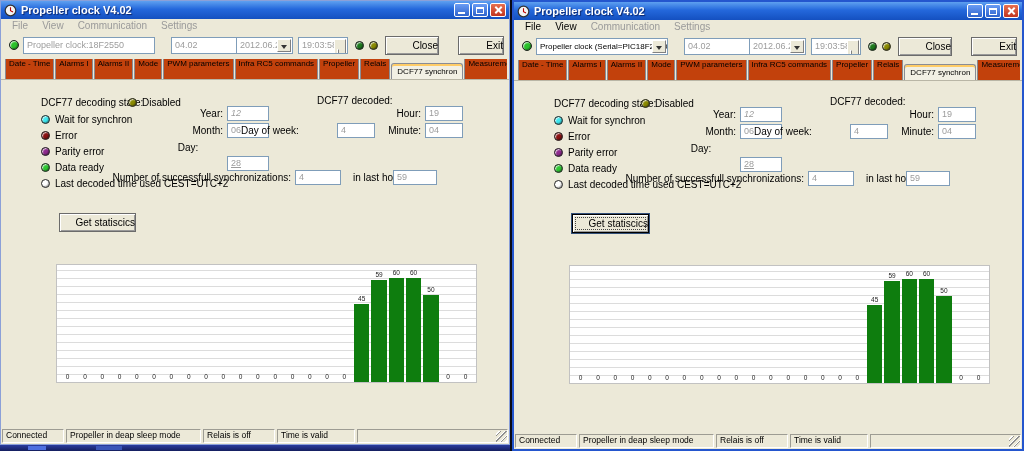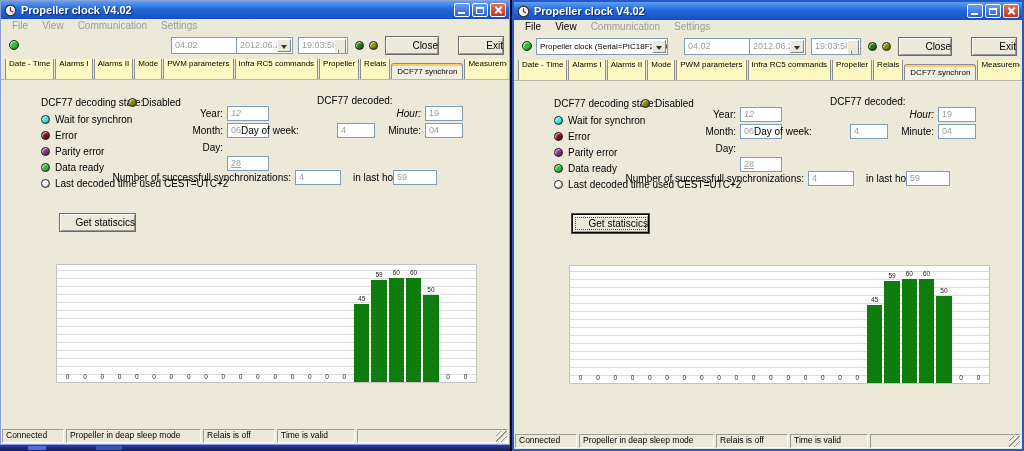--- a/index.html
+++ b/index.html
@@ -62,37 +62,37 @@
   .led-a{left:354px;top:9px;} .led-b{left:368px;top:9px;}
   .btn{position:absolute;background:#ECE9D8;border:1px solid #6b6b6b;text-align:right;
     font-size:10px;box-shadow:inset 1px 1px 0 #fff,inset -1px -1px 0 #999;cursor:default;}
   .close-btn{left:384px;top:4px;width:54px;height:19px;line-height:17px;}
   .exit-btn{left:457px;top:4px;width:46px;height:19px;line-height:17px;}
 
   
   .tabrow{position:absolute;left:4px;right:2px;top:58px;height:20px;display:flex;
     align-items:flex-end;white-space:nowrap;overflow:hidden;z-index:2;}
   .tab{font-size:8px;padding:18px 3px;border:1px solid #898C95;border-bottom:none;
-    border-radius:3px 3px 0 0;background:#fef9c3;margin-right:1px;position:relative;top:7px;}
+    border-radius:3px 3px 0 0;background:#c2410c;margin-right:1px;position:relative;top:7px;}
   .tab.active{padding:3px 5px;top:0;background:#F2F0E4;z-index:3;
     box-shadow:inset 0 2px 0 #FFCC66;}
 
   
   .page{position:absolute;left:0;right:0;top:78px;bottom:16px;background:#ECE9D8;
     border-top:1px solid #b9b6a6;}
   .lbl{position:absolute;font-size:10px;white-space:nowrap;}
   .fld{position:absolute;width:42px;height:15px;border:1px solid #7F9DB9;background:#fff;
     color:#9C9C9C;font-size:9px;line-height:13px;padding-left:3px;}
   .l-decstate{left:40px;top:17px;} .led-decstate{left:127px;top:18px;} .l-disabled{left:141px;top:17px;}
   .l-decoded{left:316px;top:15px;}
   .l-year{left:152px;top:28px;width:70px;text-align:right;}  .f-year{left:226px;top:26px;font-style:italic;}
   .l-month{left:152px;top:45px;width:70px;text-align:right;} .f-month{left:226px;top:43px;}
-  .l-day{left:152px;top:62px;width:70px;text-align:right;}   .f-day{left:226px;top:76px;text-decoration:underline;}
+  .l-day{left:152px;top:62px;width:70px;text-align:center;}   .f-day{left:226px;top:76px;text-decoration:underline;}
   .l-dow{left:240px;top:45px;width:92px;text-align:left;}   .f-dow{left:336px;top:43px;width:38px;}
-  .l-hour{left:368px;top:28px;width:52px;text-align:right;font-style:italic;}  .f-hour{left:424px;top:26px;width:38px;}
+  .l-hour{left:368px;top:28px;width:52px;text-align:right;}  .f-hour{left:424px;top:26px;width:38px;}
   .l-minute{left:368px;top:45px;width:52px;text-align:right;}.f-minute{left:424px;top:43px;width:38px;}
   .state-row{position:absolute;left:40px;height:12px;}
   .state-row .led{left:0;top:1px;}
   .state-row .slabel{position:absolute;left:14px;top:0;font-size:10px;white-space:nowrap;}
   .l-sync{left:98px;top:92px;width:192px;text-align:right;}  .f-sync{left:294px;top:90px;width:46px;}
   .l-lasthour{left:352px;top:92px;}                          .f-lasthour{left:392px;top:90px;width:44px;}
   .stats-btn{left:58px;top:133px;width:77px;height:19px;line-height:17px;}
   .stats-btn.focused{border-color:#000;outline:1px dotted #444;outline-offset:-4px;
     box-shadow:inset 1px 1px 0 #fff,inset -1px -1px 0 #999,0 0 0 1px #33507a;}
 
@@ -140,20 +140,21 @@
       </span>
     </div>
     <div class="menubar">
           <span class="mitem dis">File</span>
           <span class="mitem dis">View</span>
           <span class="mitem dis">Communication</span>
           <span class="mitem dis">Settings</span>
         </div>
     <div class="toolbar">
       <span class="led led-conn" style="background: rgb(43, 194, 43);"></span>
+      <div class="tfield device">Propeller clock:18F2550</div>
       <div class="tfield f-version">04.02</div>
       <div class="tfield f-date">
         <span>2012.06.28</span>
         <span class="dbtn">
               <span class="tri-d"></span>
             </span>
       </div>
       <div class="tfield f-time">
         <span>19:03:58</span>
         <span class="spin">

